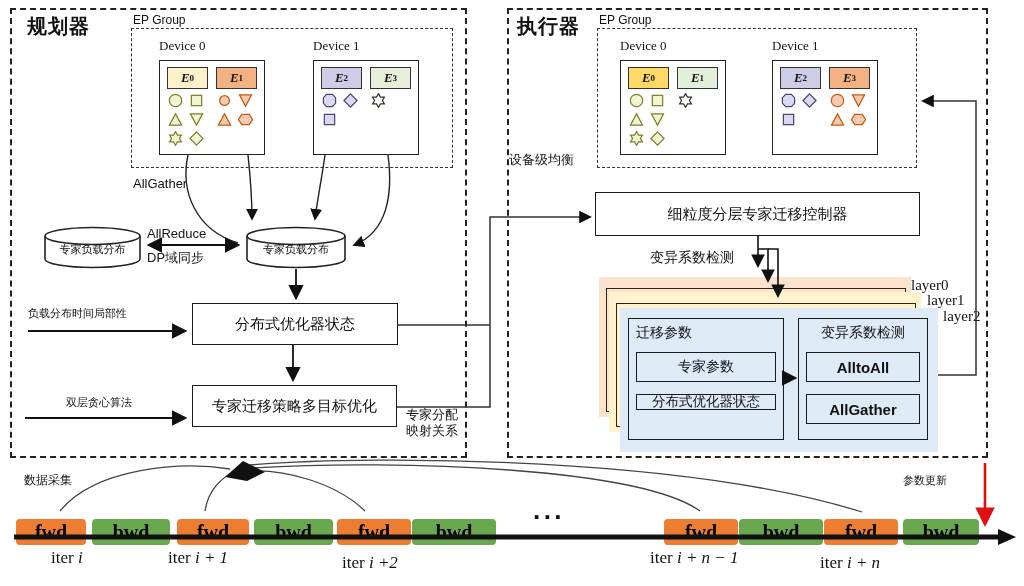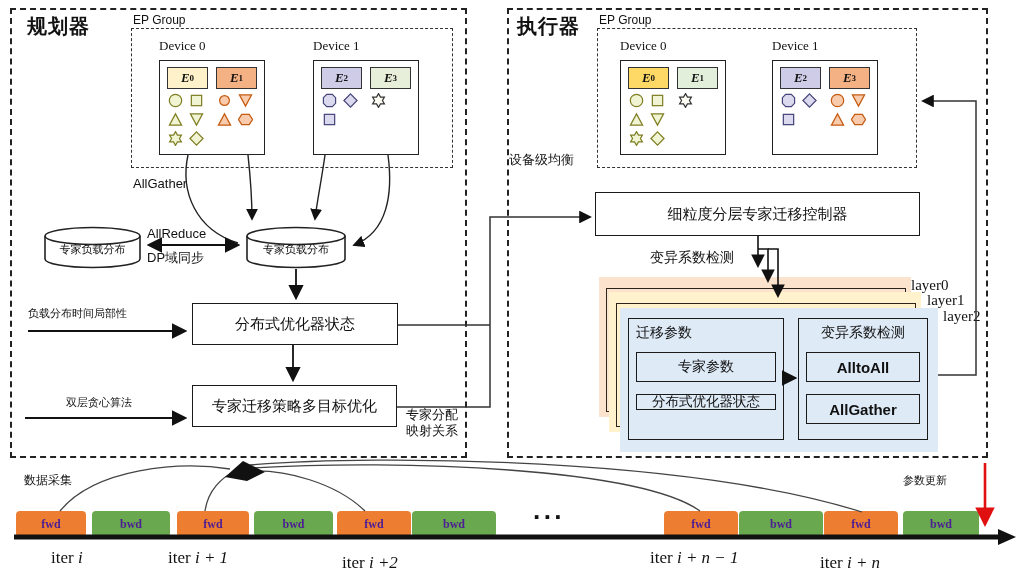--- a/index.html
+++ b/index.html
@@ -21,22 +21,22 @@
   .wbox{border:1.6px solid #1a1a1a;background:#fff;display:flex;align-items:center;
         justify-content:center;text-align:center;font-size:15px}
   .lbl{font-size:14px}
   .lbl15{font-size:11px}
   .lbl13{font-size:13px}
   .layerlbl{font-family:"Liberation Serif",serif;font-size:15px}
   .brect{border:1.6px solid #2a241c;background:transparent}
   .pnl{border:1.6px solid #1a1a1a;background:transparent}
   .ibox{border:1.5px solid #1a1a1a;background:transparent;display:flex;align-items:center;
         justify-content:center;text-align:center}
-  .tblock{position:absolute;top:0;height:26px;border-radius:4px;color:#4c1d95;
-          font-family:"Liberation Serif",serif;font-weight:bold;font-size:12px;
+  .tblock{position:absolute;top:8px;height:26px;border-radius:4px;color:#000000;
+          font-family:"Liberation Serif",serif;font-weight:bold;font-size:20px;
           display:flex;align-items:center;justify-content:center}
   .iter{position:absolute;font-family:"Liberation Serif",serif;font-size:17px;white-space:nowrap}
   svg.overlay{position:absolute;left:0;top:0;pointer-events:none}
   .cyl-text{font-family:"Liberation Sans",sans-serif;font-size:11px;fill:#111;text-anchor:middle}
 </style>
 </head>
 <body>
 
 <div class="abs panel" style="left:10px;top:8px;width:457px;height:450px"></div>
 <div class="abs bigtitle" style="left:27px;top:13px">规划器</div>

